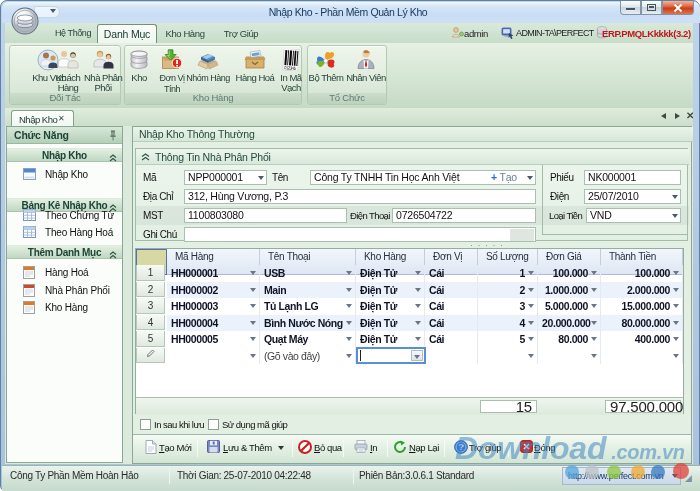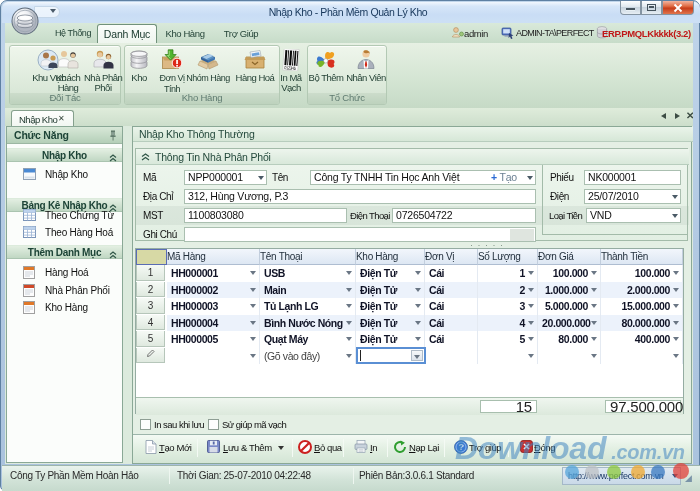--- a/index.html
+++ b/index.html
@@ -65,22 +65,22 @@
   #rphead { position:absolute; left:0; top:0; width:562px; height:15px;
     background:linear-gradient(180deg,#eaf4ea 0%,#d6e7d7 100%); border-bottom:1px solid #b7cdbd;
     color:#24493c; line-height:15px; padding-left:6px; }
   .inp { position:absolute; background:#fff; border:1px solid #aabfb0; height:15px; line-height:13px; font-size:10.5px; white-space:nowrap;
     padding:0 3px; color:#111; }
   .lbl { position:absolute; font-size:10px; color:#111; height:15px; line-height:15px; white-space:nowrap; letter-spacing:-0.4px; }
   .darr { position:absolute; right:2px; top:5px; width:0; height:0; border-left:3px solid transparent;
     border-right:3px solid transparent; border-top:4px solid #4a5a66; }
   
   #grid { position:absolute; left:10px; top:123px; width:550px; height:148px; border:1px solid #95aca2; background:#fff; }
-  .gh { position:absolute; top:0; height:16px; letter-spacing:-0.3px; white-space:nowrap; background:linear-gradient(180deg,#f2f6fc 0%,#dde7f3 100%);
-    border-right:1px solid #c2cedd; border-bottom:1px solid #aebdd1; font-size:10px; color:#23303d; line-height:15px; padding-left:0; }
+  .gh { position:absolute; top:0; height:26px; letter-spacing:-0.3px; white-space:nowrap; background:linear-gradient(180deg,#f2f6fc 0%,#dde7f3 100%);
+    border-right:1px solid #c2cedd; border-bottom:1px solid #aebdd1; font-size:10px; color:#23303d; line-height:15px; padding-left:8px; }
   .gcell { position:absolute; height:16.5px; line-height:16px; font-weight:bold; color:#101326; padding-left:4px; border-right:1px solid #e4eaf2; font-size:10.5px; letter-spacing:-0.4px; white-space:nowrap; overflow:hidden; }
   .grow-even { background:#ecf2fb; }
   .gind { position:absolute; left:0; width:29px; height:15.5px; background:linear-gradient(180deg,#f6faf6 0%,#dfe9df 100%);
     border:1px solid #b6c6ba; border-top:none; font-size:10px; color:#333; text-align:center; line-height:15px; }
 
   #formbox { position:absolute; left:2px; top:21px; width:553px; height:93px; border:1px solid #a3bba9;
     background:linear-gradient(180deg,#eef6ee 0%,#e2efe3 100%); }
   #formhead { position:absolute; left:0; top:0; width:553px; height:16px;
     background:linear-gradient(180deg,#edf5ed 0%,#d8e8da 100%); border-bottom:1px solid #b7cdbd; color:#24493c; }
   .mstband { position:absolute; left:0; top:57px; width:553px; height:19px; background:rgba(130,160,140,0.12); }
@@ -212,21 +212,21 @@
                 <circle cx="9" cy="5.8" r="2.5" fill="#e8c89e"></circle>
                 <path d="M3 14 C3 9 15 9 15 14 L15 18 L3 18 Z" fill="#e8e8ec" stroke="#a8a8b0" stroke-width="0.6"></path>
                 <circle cx="17.5" cy="7.5" r="2.7" fill="#8a5c28"></circle>
                 <circle cx="17.5" cy="8.2" r="2.1" fill="#e8c89e"></circle>
                 <path d="M12.5 16 C12.5 11.5 22.5 11.5 22.5 16 L22.5 19.5 L12.5 19.5 Z" fill="#323244"></path>
               </svg></span>
           <span>Nhà Phân<br>Phối</span>
         </div>
         <div class="glabel">Đối Tác</div>
       </div>
-      <div class="rgroup" style="left:119px;width:156px;">
+      <div class="rgroup" style="left:119px;width:178px;">
         <div class="rbtn" style="left:0px;width:28px;">
           <span class="ric"><svg width="24" height="22" viewBox="0 0 24 22">
                 <defs>
                   <linearGradient id="cyl" x1="0" y1="0" x2="1" y2="0">
                     <stop offset="0%" stop-color="#c2c2c8"></stop>
                     <stop offset="35%" stop-color="#f4f4f6"></stop>
                     <stop offset="100%" stop-color="#b8b8c0"></stop>
                   </linearGradient>
                 </defs>
 <path d="M4 13.5 C4 11.8 7.6 10.7 12 10.7 C16.4 10.7 20 11.8 20 13.5 V16.5 C20 18.2 16.4 19.3 12 19.3 C7.6 19.3 4 18.2 4 16.5 Z" fill="url(#cyl)" stroke="#88888e" stroke-width="0.7"></path>
@@ -495,21 +495,21 @@
             </div>
           <div id="gfoot">
               <div class="fbox" style="left:344px;width:57px;">15</div>
               <div class="fbox" style="left:469px;width:76px;">97.500.000</div>
             </div>
         </div>
         <div class="cbrow">
           <span class="cbox" style="left:7px;"></span>
             <span style="position:absolute;left:21px;top:1px;">In sau khi lưu</span>
           <span class="cbox" style="left:75px;"></span>
-            <span style="position:absolute;left:89px;top:1px;">Sử giúp mã vạch</span>
+            <span style="position:absolute;left:89px;top:1px;">Sử dụng mã giúp</span>
         </div>
         <div id="btnbar">
           <span class="bic" style="left:11px;"><svg width="13" height="14" viewBox="0 0 13 14">
                 <path d="M2 0.5 H8.5 L12 4 V13.5 H2 Z" fill="#fff" stroke="#8898a8" stroke-width="0.8"></path>
                 <path d="M8.5 0.5 V4 H12" fill="#dce4ec" stroke="#8898a8" stroke-width="0.8"></path>
                 <path d="M4 7 H10 M4 9 H10 M4 11 H8" stroke="#b8c2cc" stroke-width="0.8"></path>
               </svg></span>
           <span class="bb" style="left:26px;"><u>T</u>ạo Mới</span>
           <span class="bsep" style="left:64px;"></span>
           <span class="bic" style="left:74px;"><svg width="13" height="13" viewBox="0 0 13 13">

